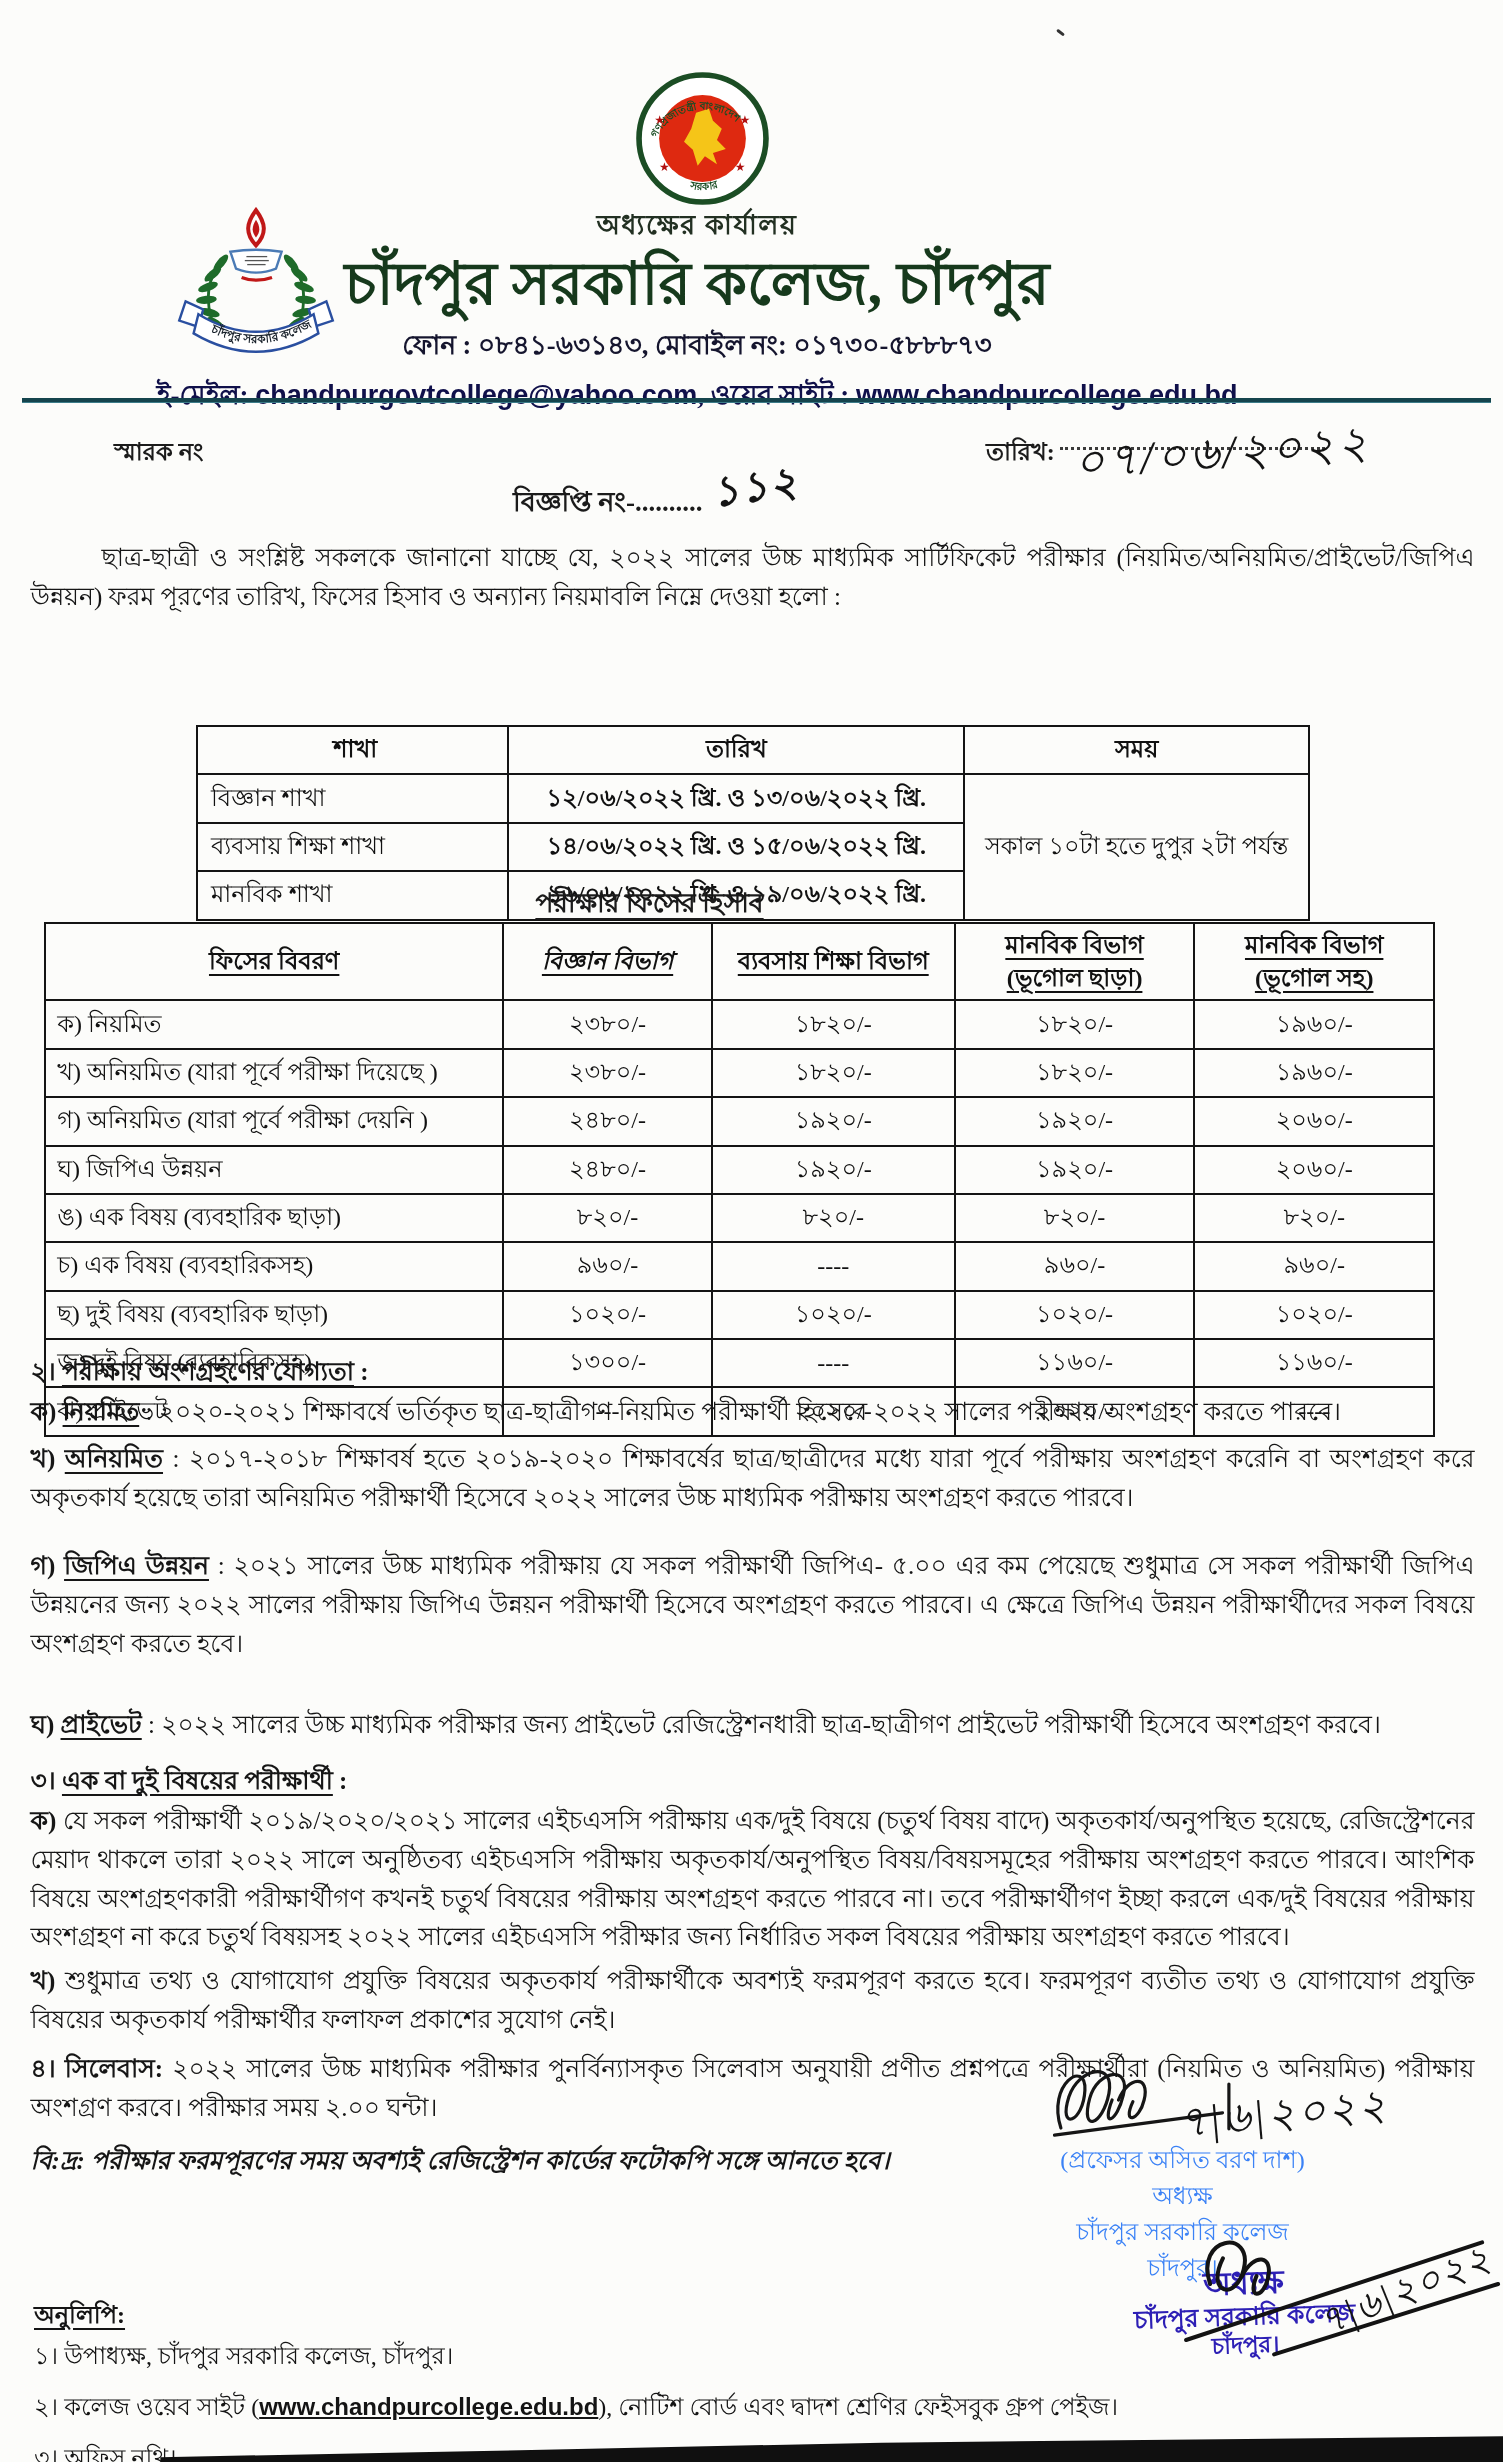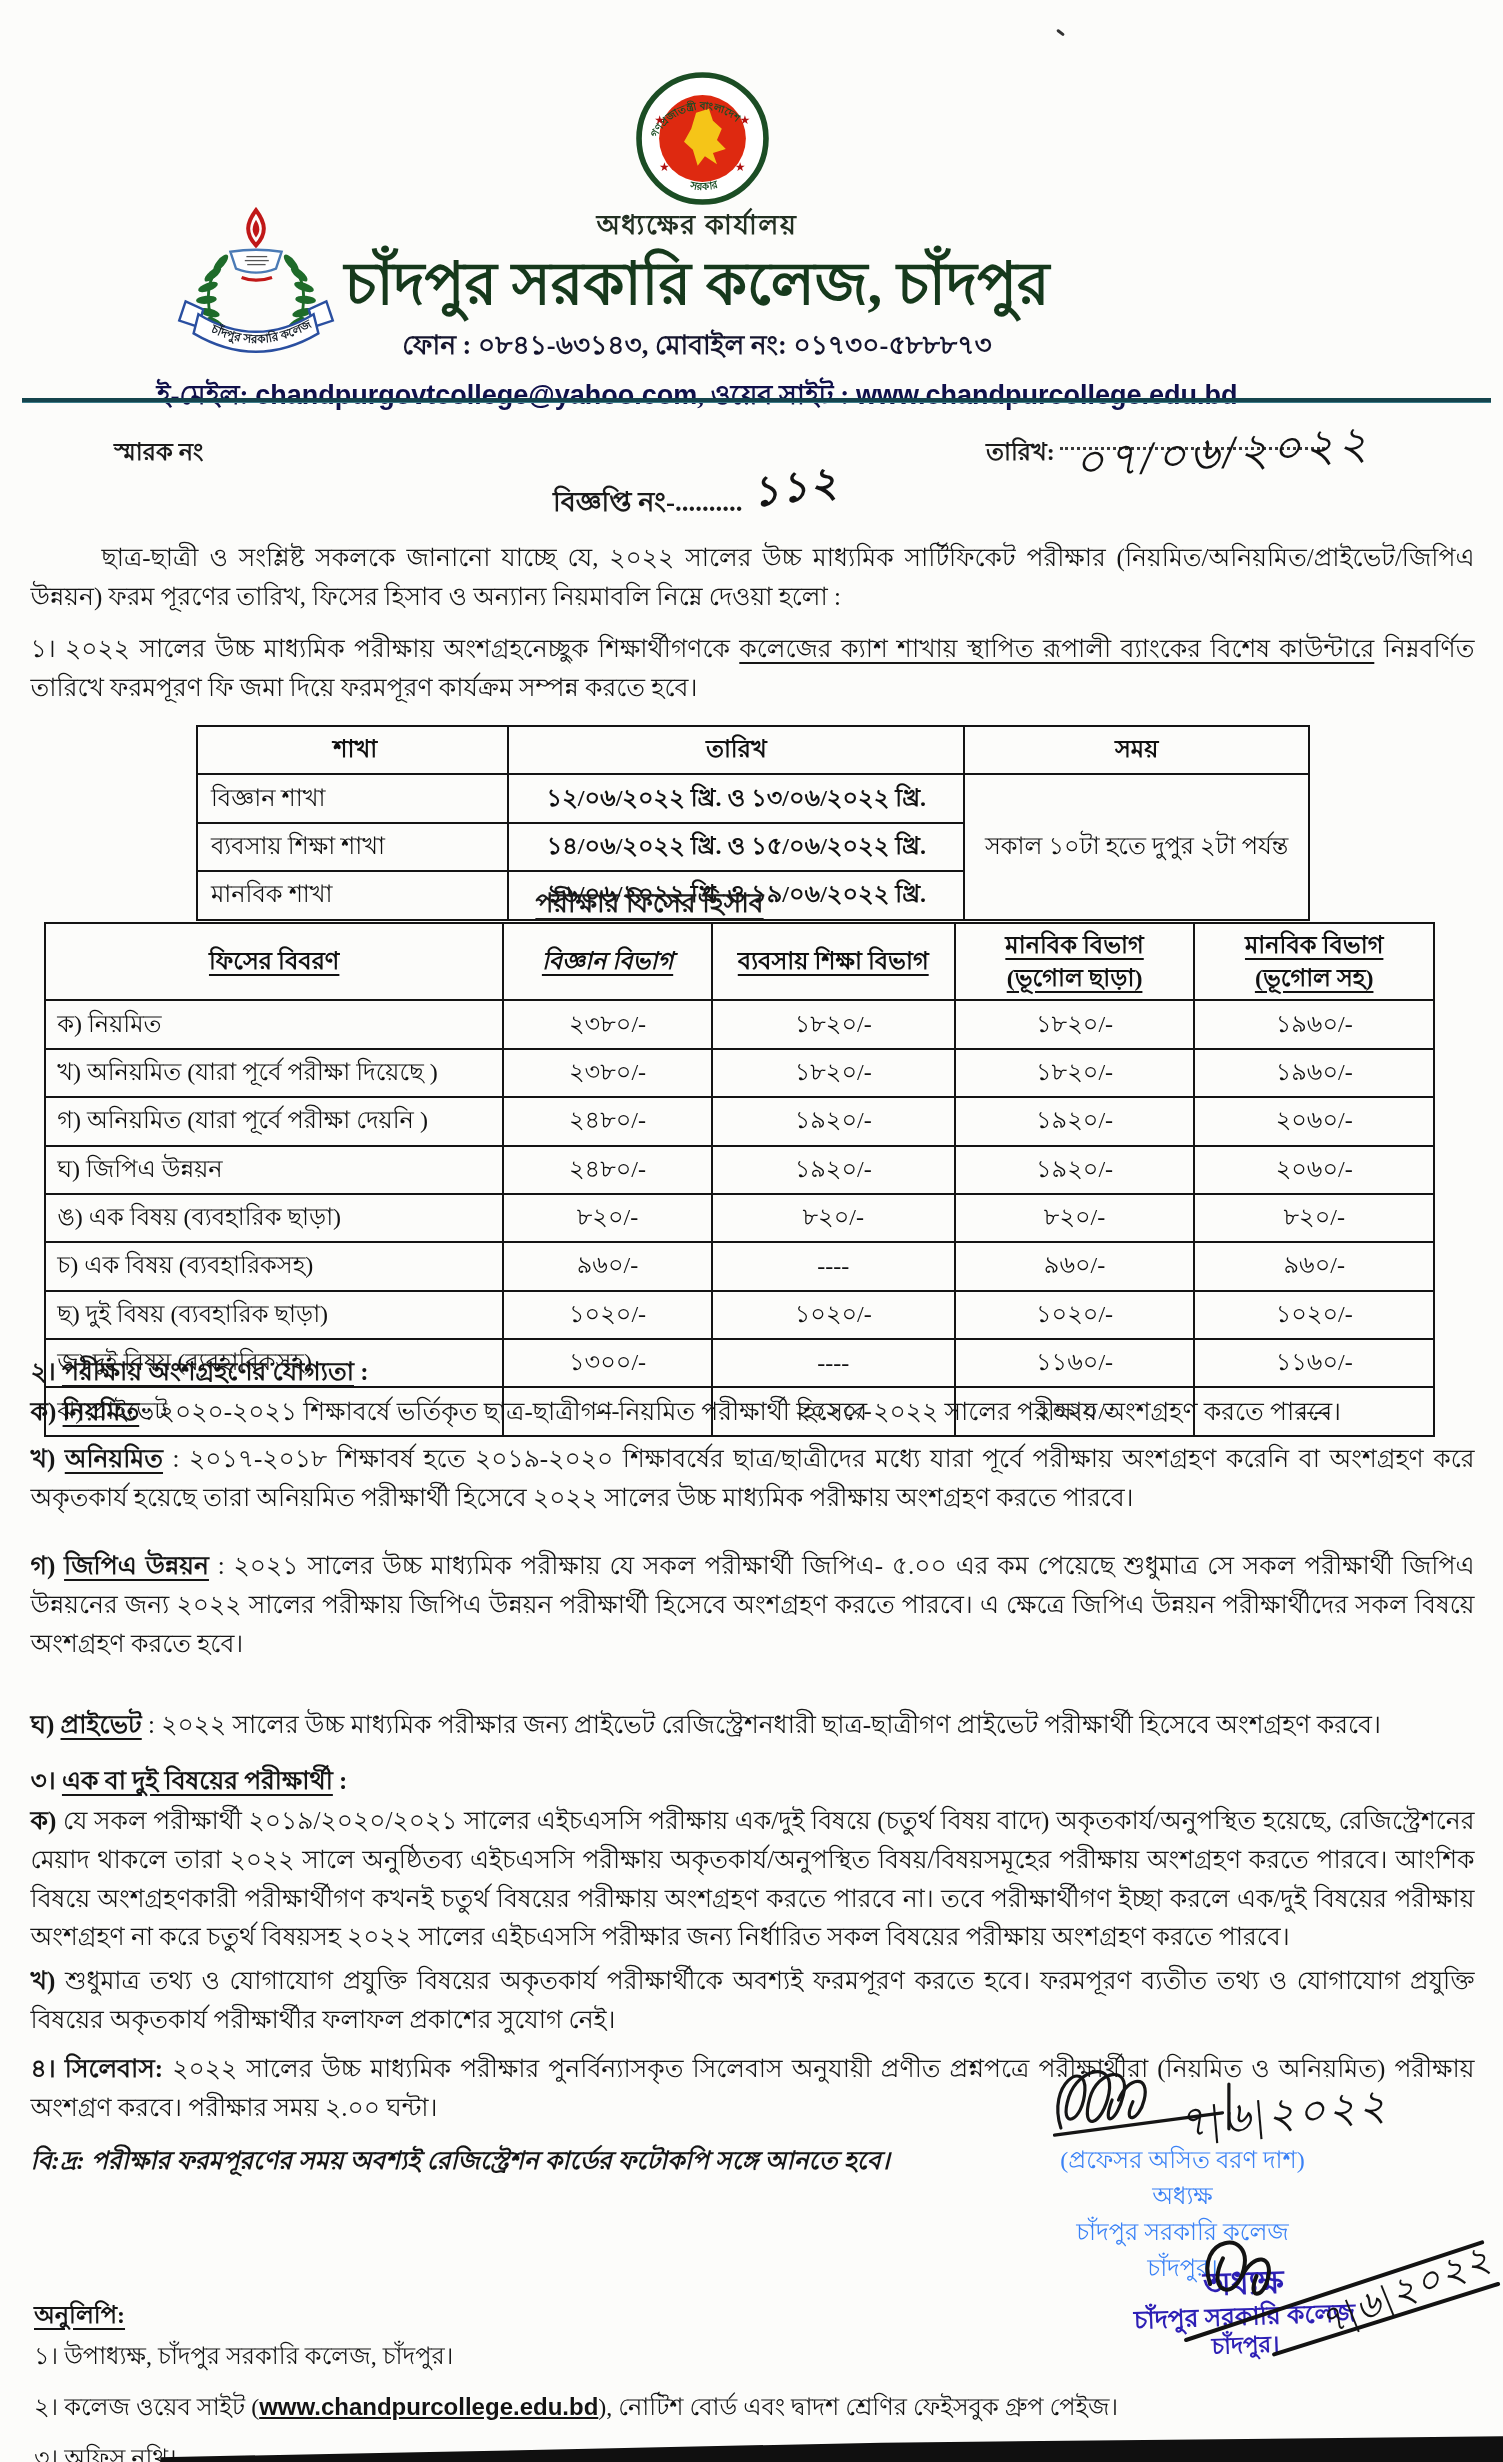--- a/index.html
+++ b/index.html
@@ -21,21 +21,21 @@
   .divider{position:absolute;left:22.4px;right:13px;top:398px;height:4px;background:#15444d;border-bottom:1.6px solid #3d7d8a;}
   .speck{position:absolute;left:1056px;top:30.5px;width:8.8px;height:3.2px;background:#333;transform:rotate(38deg);border-radius:1.6px;}
   
   .memo{position:absolute;left:114px;top:433px;font-size:24px;font-weight:bold;}
   .date-block{position:absolute;left:986px;top:433px;font-size:24px;font-weight:bold;white-space:nowrap;}
   .date-dots{display:inline-block;width:265px;border-top:3.2px dotted #3a3a3a;vertical-align:9.6px;margin-left:4.8px;}
   .hand{font-style:italic;color:#141414;}
   .date-hand{position:absolute;left:1074px;top:417px;font-size:46px;transform:rotate(-4deg);letter-spacing:3.2px;white-space:nowrap;}
   .notice-line{position:absolute;left:513px;top:481px;font-size:27px;font-weight:bold;white-space:nowrap;}
   .notice-hand{position:absolute;left:199px;top:-27px;font-size:42px;transform:rotate(-8deg);letter-spacing:1.6px;}
-  .notice-line .inner{position:relative;display:inline-block;margin-left:40px;}
+  .notice-line .inner{position:relative;display:inline-block;}
   
   .para{position:absolute;left:30.5px;width:1444px;font-size:25px;line-height:1.55;color:#161616;text-align:justify;}
   .para u,.u{text-decoration:underline;text-underline-offset:4.8px;}
   .bold{font-weight:bold;}
   .term{font-weight:bold;text-decoration:underline;text-underline-offset:4.8px;}
   
   table{border-collapse:collapse;}
   .tbl{position:absolute;font-size:24px;color:#111;}
   .tbl td,.tbl th{border:2.4px solid #141414;padding:3.2px 8px;}
   .schedule{left:196px;top:725px;width:1114px;}
@@ -155,23 +155,20 @@
 
   <div class="notice-line">
     <span class="inner">
       <span>বিজ্ঞপ্তি নং-</span><span>..........</span>
       <span class="hand notice-hand">১১২</span>
     </span>
   </div>
 
   <div class="para" style="top:539px;text-indent:71px;">ছাত্র-ছাত্রী ও সংশ্লিষ্ট সকলকে জানানো যাচ্ছে যে, ২০২২ সালের উচ্চ মাধ্যমিক সার্টিফিকেট পরীক্ষার (নিয়মিত/অনিয়মিত/প্রাইভেট/জিপিএ উন্নয়ন) ফরম পূরণের তারিখ, ফিসের হিসাব ও অন্যান্য নিয়মাবলি নিম্নে দেওয়া হলো :</div>
 
-  <div class="para" style="top:630px;">
-    <span>১।  ২০২২ সালের উচ্চ মাধ্যমিক পরীক্ষায় অংশগ্রহনেচ্ছুক শিক্ষার্থীগণকে </span><u>কলেজের ক্যাশ শাখায় স্থাপিত রূপালী ব্যাংকের বিশেষ কাউন্টারে</u><span> নিম্নবর্ণিত তারিখে ফরমপূরণ ফি জমা দিয়ে ফরমপূরণ কার্যক্রম সম্পন্ন করতে হবে।</span>
-  </div>
 
   <table class="tbl schedule">
     <tbody>
         <tr>
       <th class="c-branch" style="text-align:center;">শাখা</th>
       <th class="c-date">তারিখ</th>
       <th class="c-time">সময়</th>
     </tr>
     <tr>
       <td class="c-branch">বিজ্ঞান শাখা</td>

